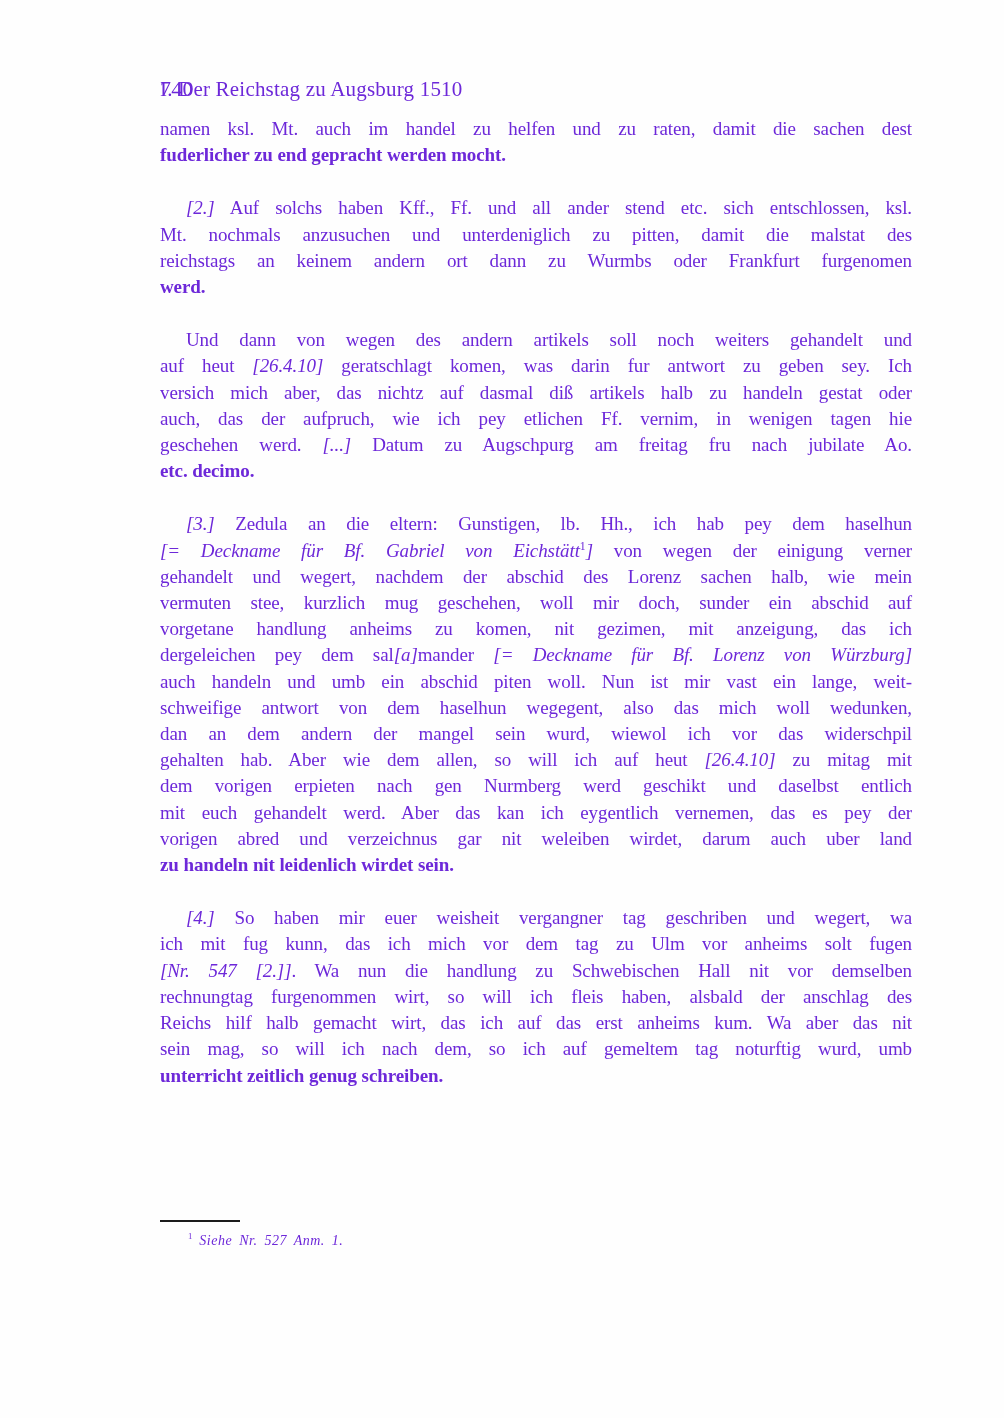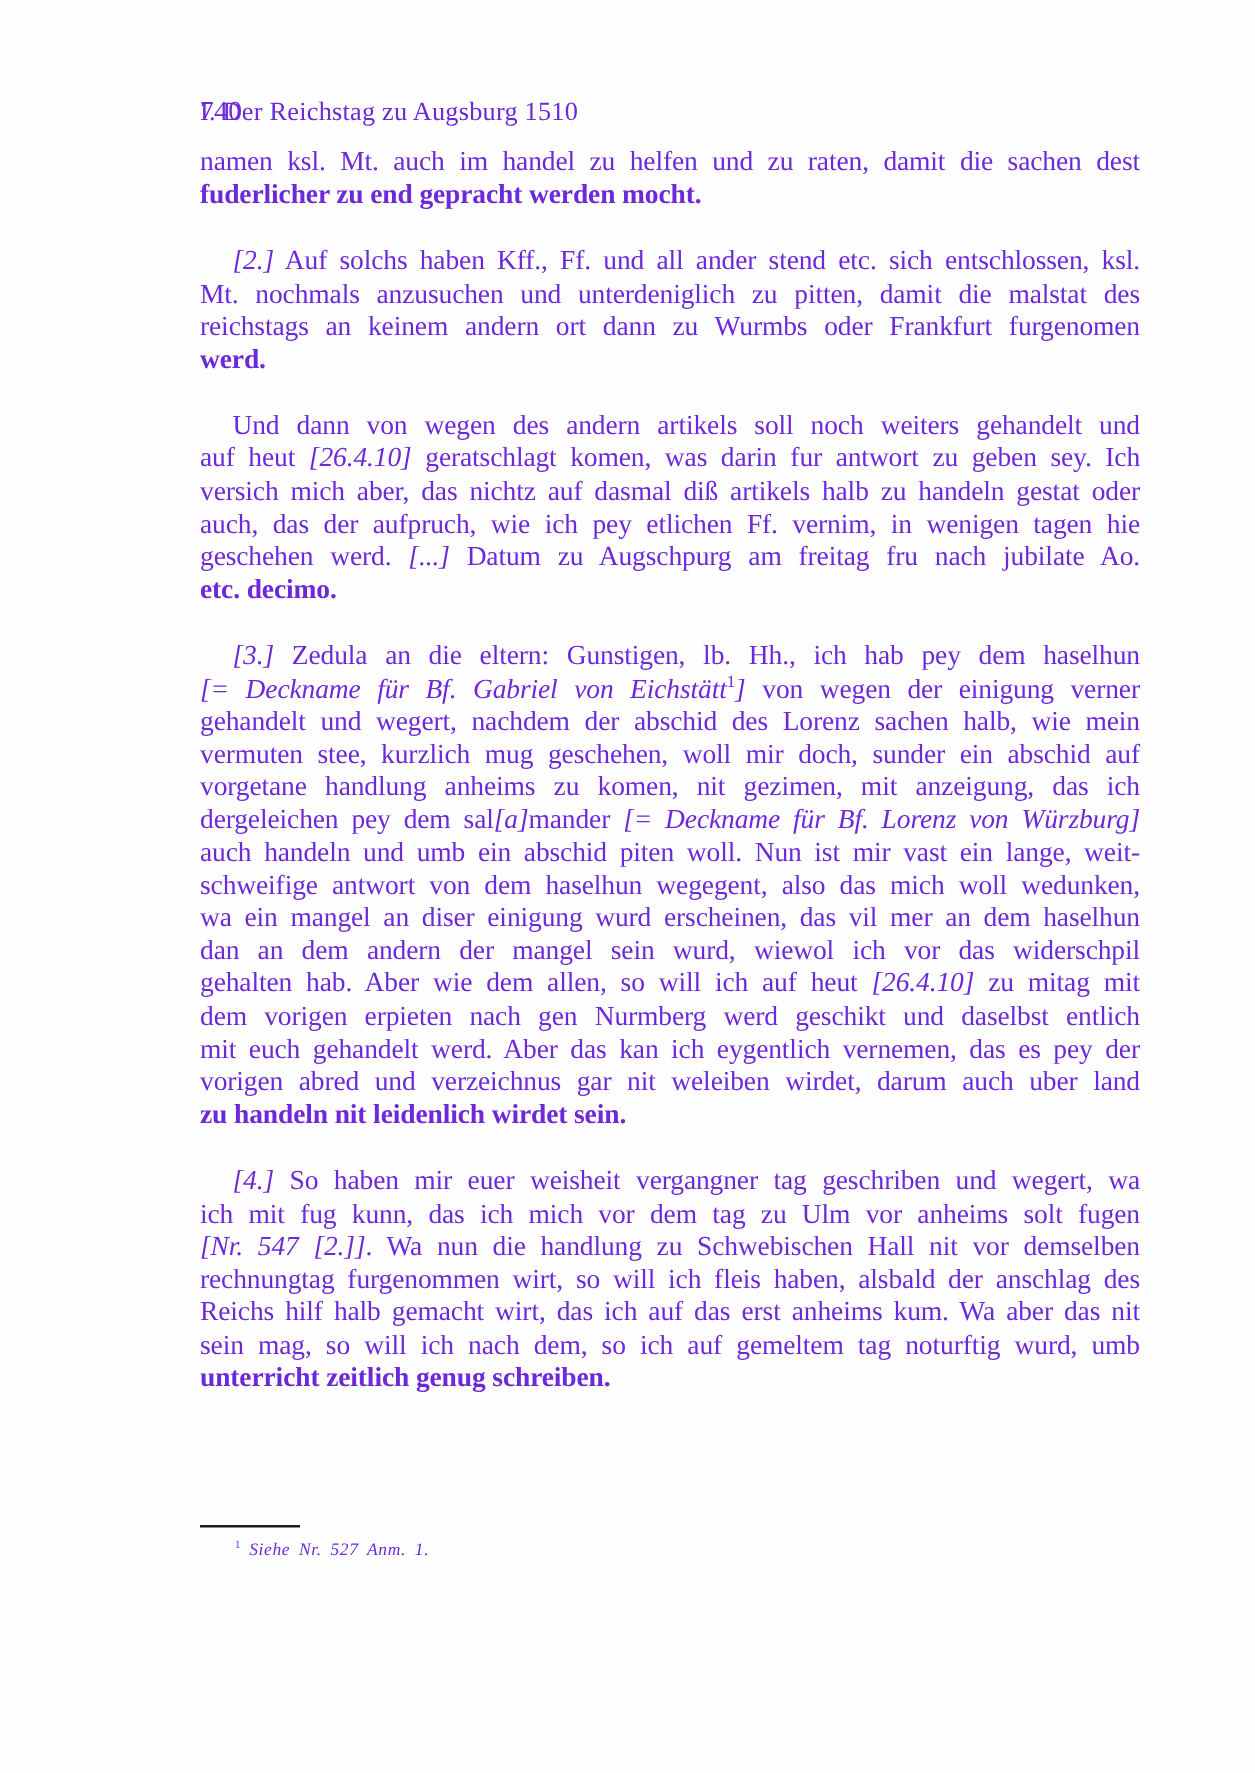--- a/index.html
+++ b/index.html
@@ -37,21 +37,21 @@
     width: 100%;
     text-align: left;
     font-size: 21px;
     letter-spacing: 0.2px;
   }
   .body-text {
     position: absolute;
     left: 160px;
     top: 116px;
     width: 752px;
-    font-size: 22px;
+    font-size: 19px;
     line-height: 26.2px;
     letter-spacing: -0.1px;
   }
   .para { margin: 0; }
   .line {
     text-align: justify;
     text-align-last: justify;
     text-justify: inter-word;
   }
   .line.plast {
@@ -124,21 +124,20 @@
       </div>
       <div class="para indent">
         <div class="line"><span class="it">[3.]</span><span> Zedula an die eltern: Gunstigen, lb. Hh., ich hab pey dem haselhun</span></div>
         <div class="line"><span class="it">[= Deckname für Bf. Gabriel von Eichstätt</span><span class="sup">1</span><span class="it">]</span><span> von wegen der einigung verner</span></div>
         <div class="line"><span>gehandelt und wegert, nachdem der abschid des Lorenz sachen halb, wie mein</span></div>
         <div class="line"><span>vermuten stee, kurzlich mug geschehen, woll mir doch, sunder ein abschid auf</span></div>
         <div class="line"><span>vorgetane handlung anheims zu komen, nit gezimen, mit anzeigung, das ich</span></div>
         <div class="line"><span>dergeleichen pey dem sal</span><span class="it">[a]</span><span>mander </span><span class="it">[= Deckname für Bf. Lorenz von Würzburg]</span></div>
         <div class="line"><span>auch handeln und umb ein abschid piten woll. Nun ist mir vast ein lange, weit-</span></div>
         <div class="line"><span>schweifige antwort von dem haselhun wegegent, also das mich woll wedunken,</span></div>
-        <div class="line"><span>wa ein mangel an diser einigung wurd erscheinen, das vil mer an dem haselhun</span></div>
         <div class="line"><span>dan an dem andern der mangel sein wurd, wiewol ich vor das widerschpil</span></div>
         <div class="line"><span>gehalten hab. Aber wie dem allen, so will ich auf heut </span><span class="it">[26.4.10]</span><span> zu mitag mit</span></div>
         <div class="line"><span>dem vorigen erpieten nach gen Nurmberg werd geschikt und daselbst entlich</span></div>
         <div class="line"><span>mit euch gehandelt werd. Aber das kan ich eygentlich vernemen, das es pey der</span></div>
         <div class="line"><span>vorigen abred und verzeichnus gar nit weleiben wirdet, darum auch uber land</span></div>
         <div class="line plast"><span>zu handeln nit leidenlich wirdet sein.</span></div>
       </div>
       <div class="para indent">
         <div class="line"><span class="it">[4.]</span><span> So haben mir euer weisheit vergangner tag geschriben und wegert, wa</span></div>
         <div class="line"><span>ich mit fug kunn, das ich mich vor dem tag zu Ulm vor anheims solt fugen</span></div>

